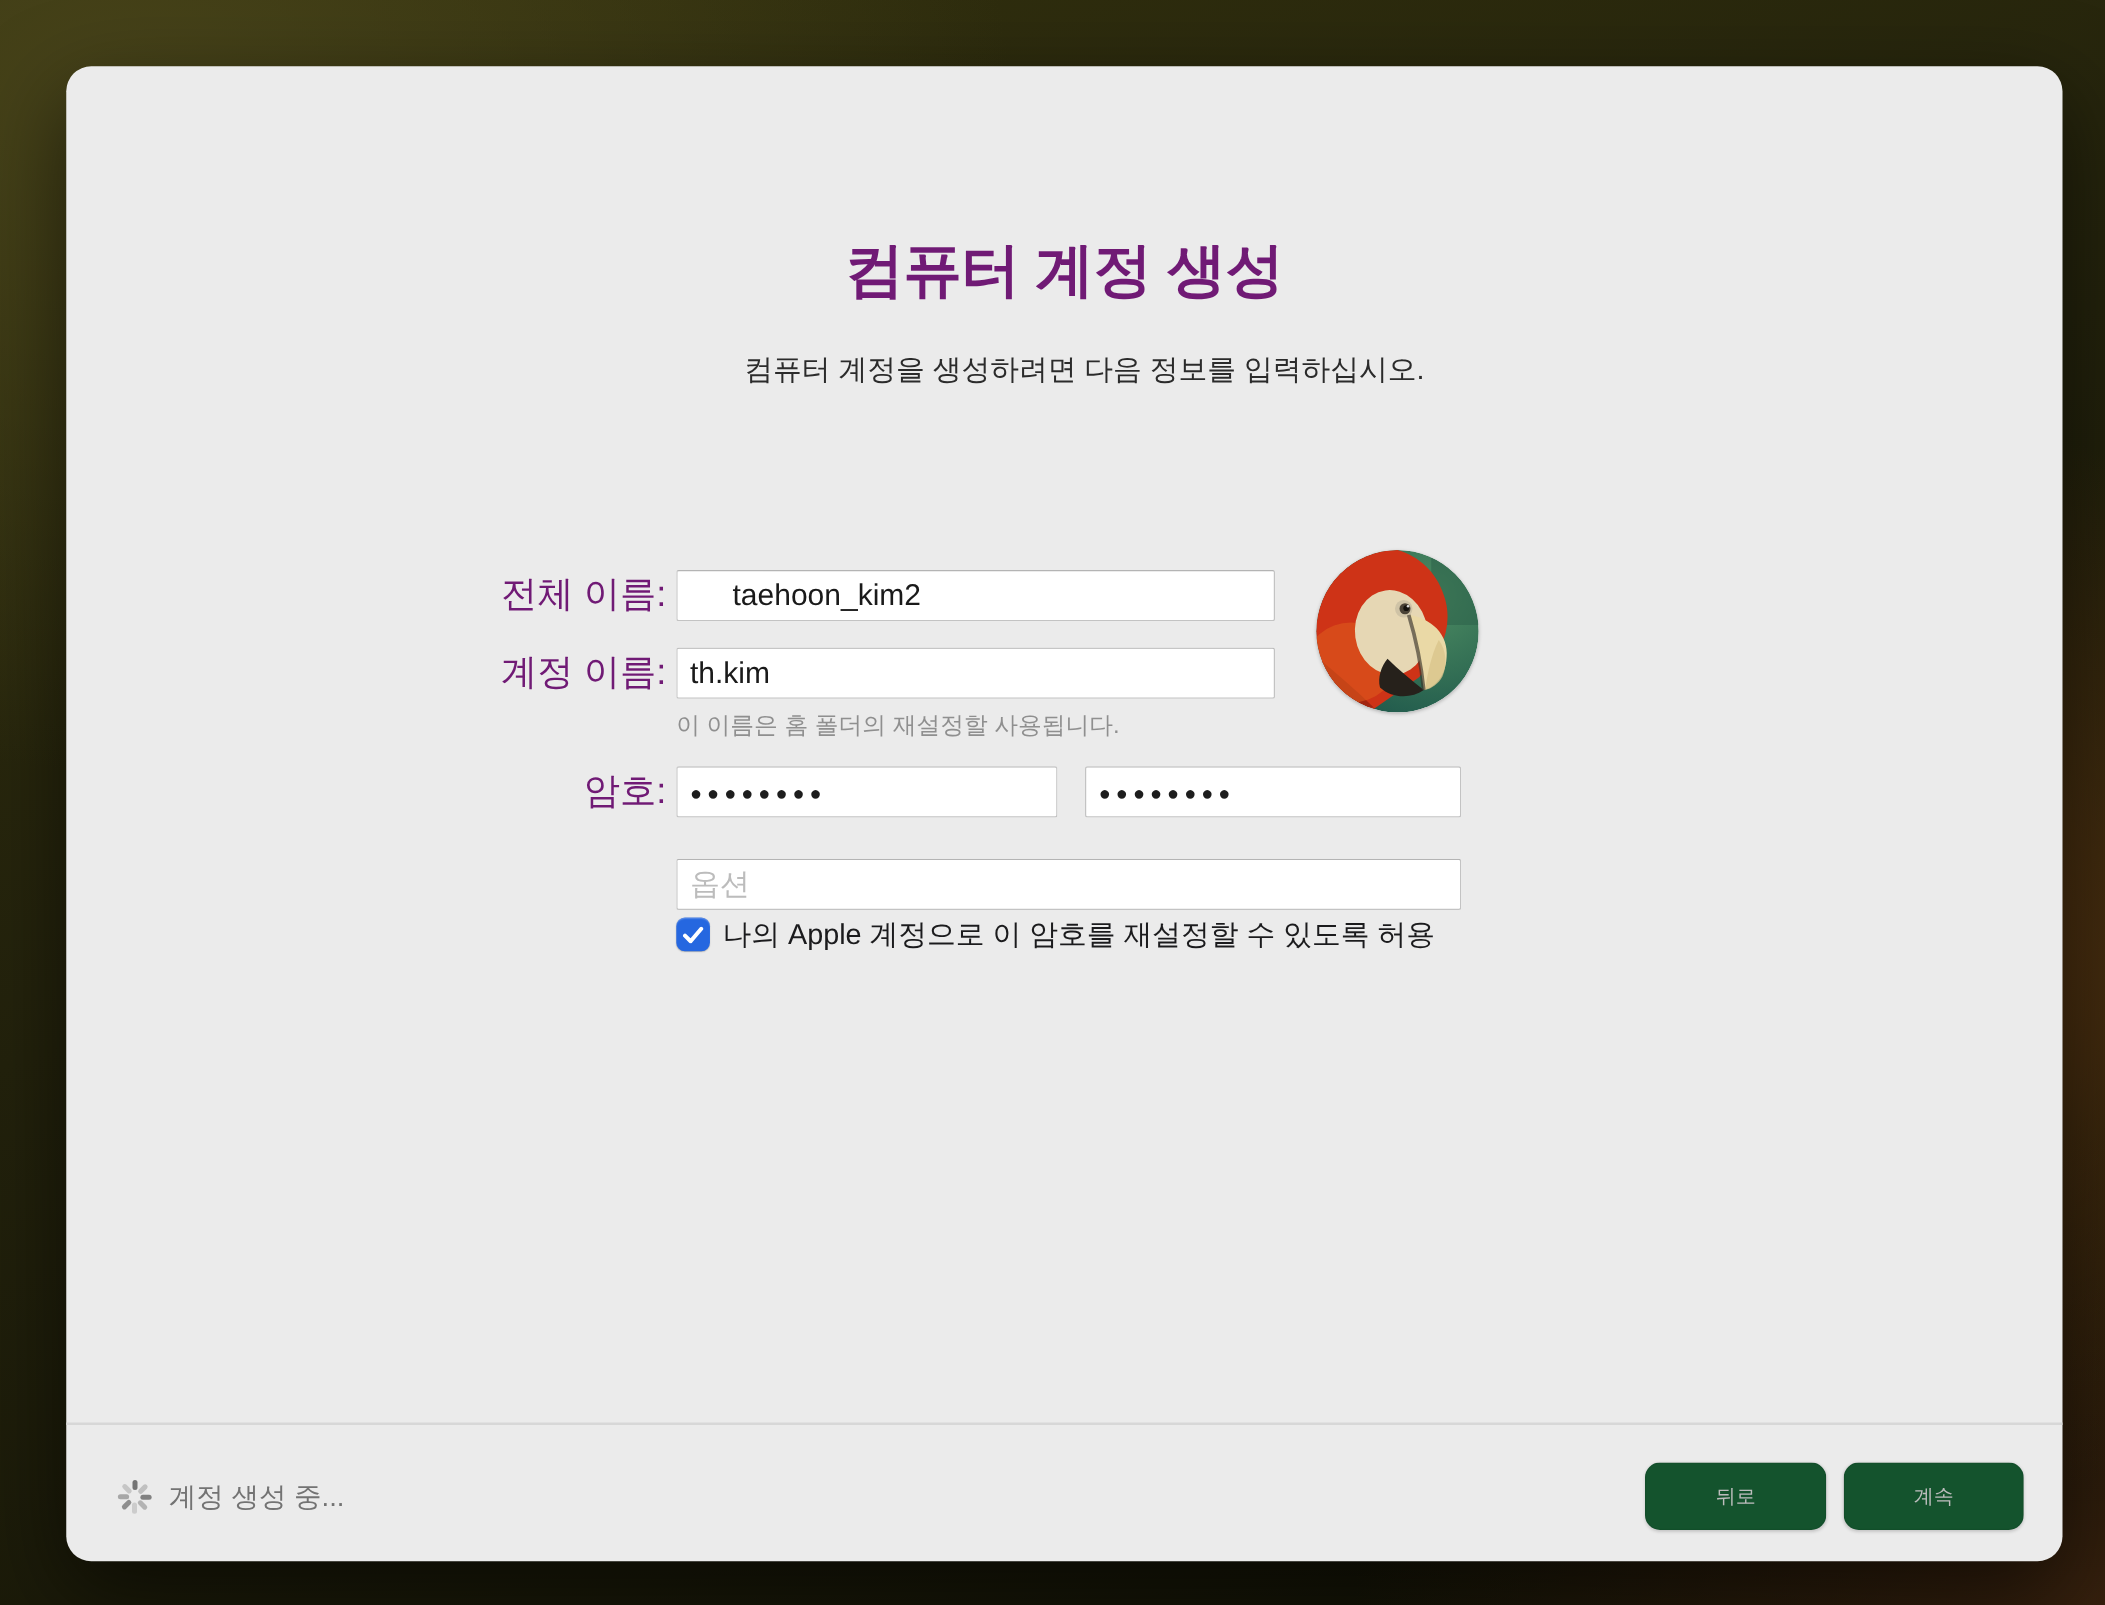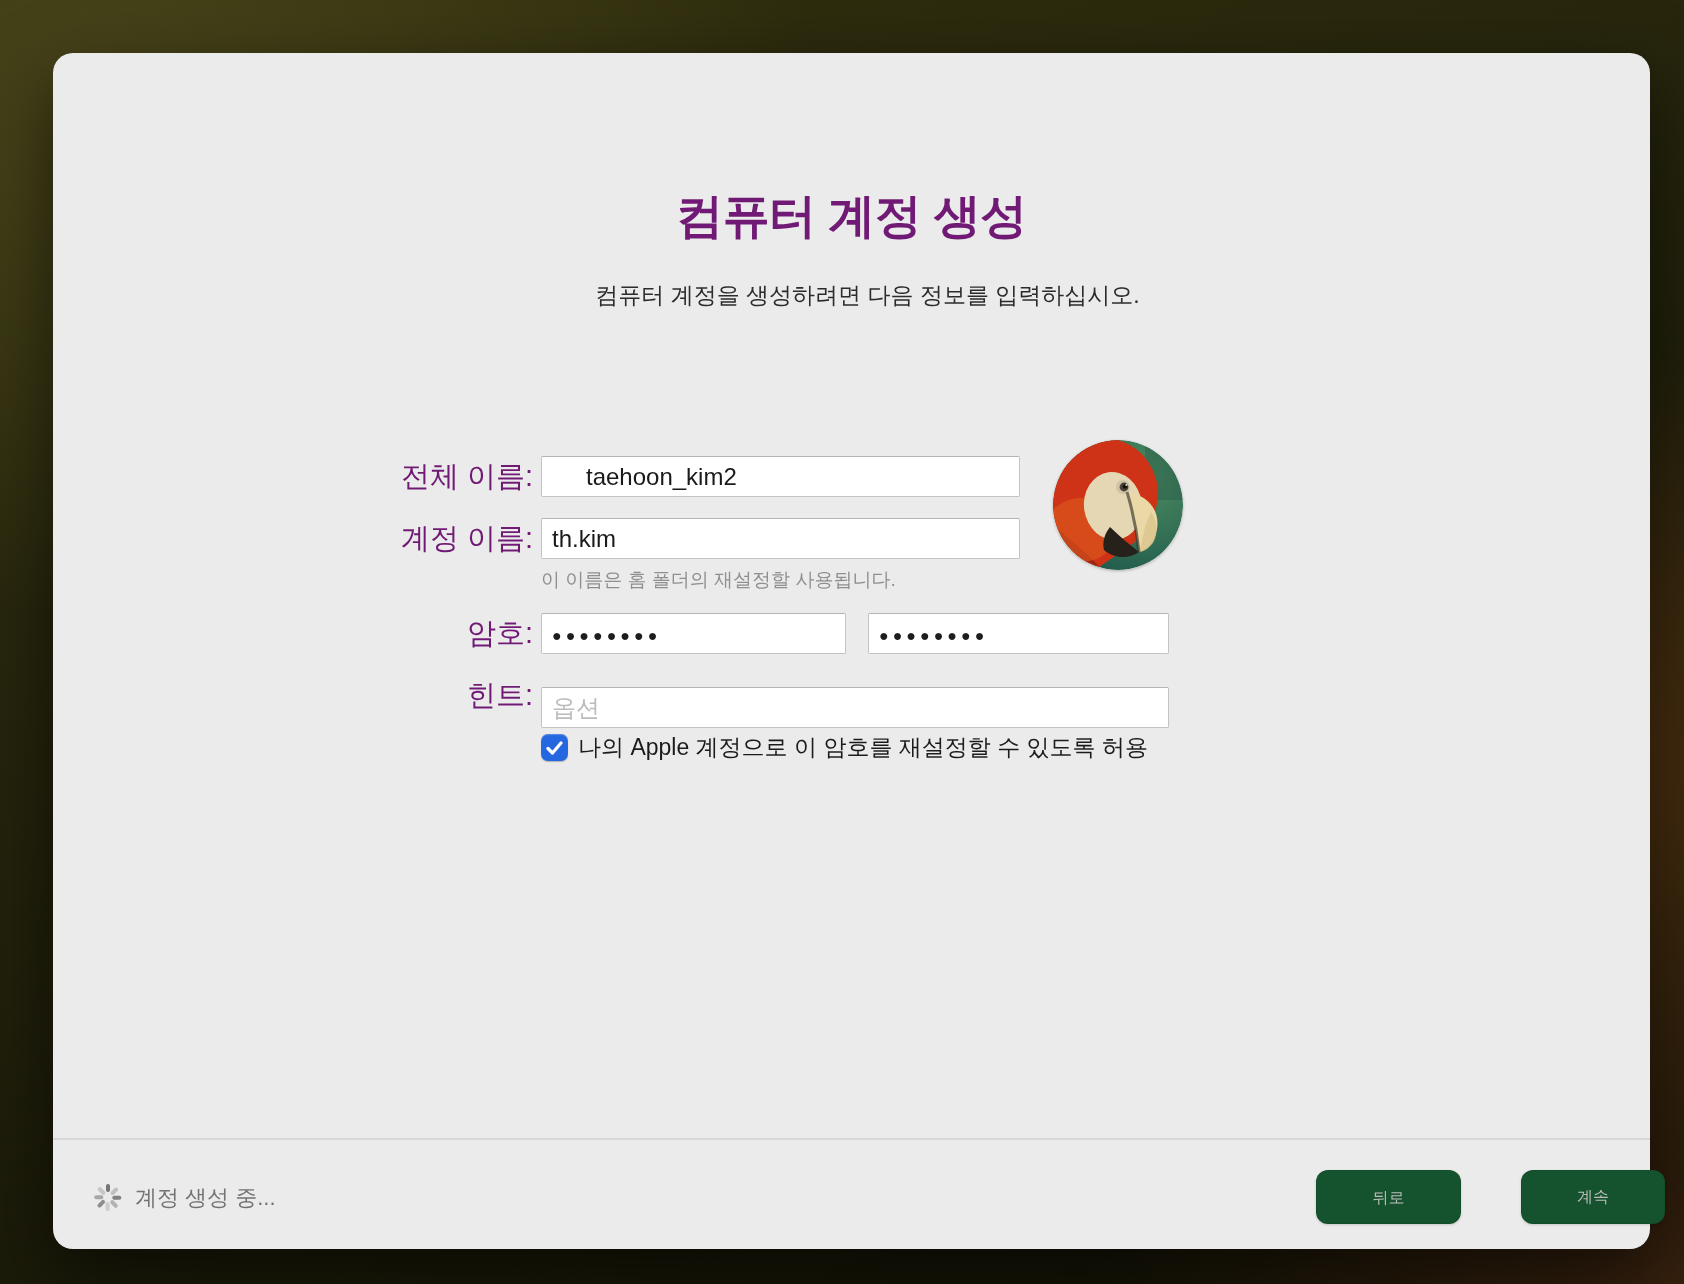--- a/index.html
+++ b/index.html
@@ -74,42 +74,41 @@
   }
   .btn{
     position:absolute;top:1117px;height:54px;border-radius:12px;background:#14532d;
     border:0.5px solid rgba(0,0,0,0.05);
     box-shadow:0 1px 2.5px rgba(0,0,0,0.16);
     font-family:"Liberation Sans", sans-serif;
     font-size:16px;color:#bdbdbd;text-align:center;line-height:54px;
     box-sizing:border-box;
   }
   .btn-back{left:1263px;width:145px;}
-  .btn-continue{left:1468px;width:144px;font-family:Liberation Mono, monospace;}
+  .btn-continue{left:1422px;width:144px;}
 </style>
 </head>
 <body>
 
 <div class="window">
 
   <div class="page-title">컴퓨터 계정 생성</div>
   <div class="page-subtitle">컴퓨터 계정을 생성하려면 다음 정보를 입력하십시오.</div>
 
   <div class="field-label" style="top:403px;">전체 이름:</div>
   <input class="tf" style="left: 488px; top: 403px; width: 479px; padding-left: 44px;" type="text" value="taehoon_kim2">
 
   <div class="field-label" style="top:465px;">계정 이름:</div>
   <input class="tf" style="left: 488px; top: 465px; width: 479px;" type="text" value="th.kim">
   <div class="help-text">이 이름은 홈 폴더의 재설정할 사용됩니다.</div>
 
   <div class="field-label" style="top:560px;">암호:</div>
   <input class="tf pw" style="left: 488px; top: 560px; width: 305px;" type="text" value="●●●●●●●●">
   <input class="tf pw" style="left: 815px; top: 560px; width: 301px;" type="text" value="●●●●●●●●">
 
-  <div class="field-label" style="top:622px;">힌트:</div>
   <input class="tf" style="left: 488px; top: 634px; width: 628px;" type="text" placeholder="옵션">
 
   <div class="checkbox-row">
     <div class="checkbox">
       <svg width="17" height="14" viewBox="0 0 17 14">
         <polyline points="2,7.5 6.5,12 15,2" fill="none" stroke="#ffffff" stroke-width="3.2" stroke-linecap="round" stroke-linejoin="round"></polyline>
       </svg>
     </div>
     <div class="checkbox-label">나의 Apple 계정으로 이 암호를 재설정할 수 있도록 허용</div>
   </div>

